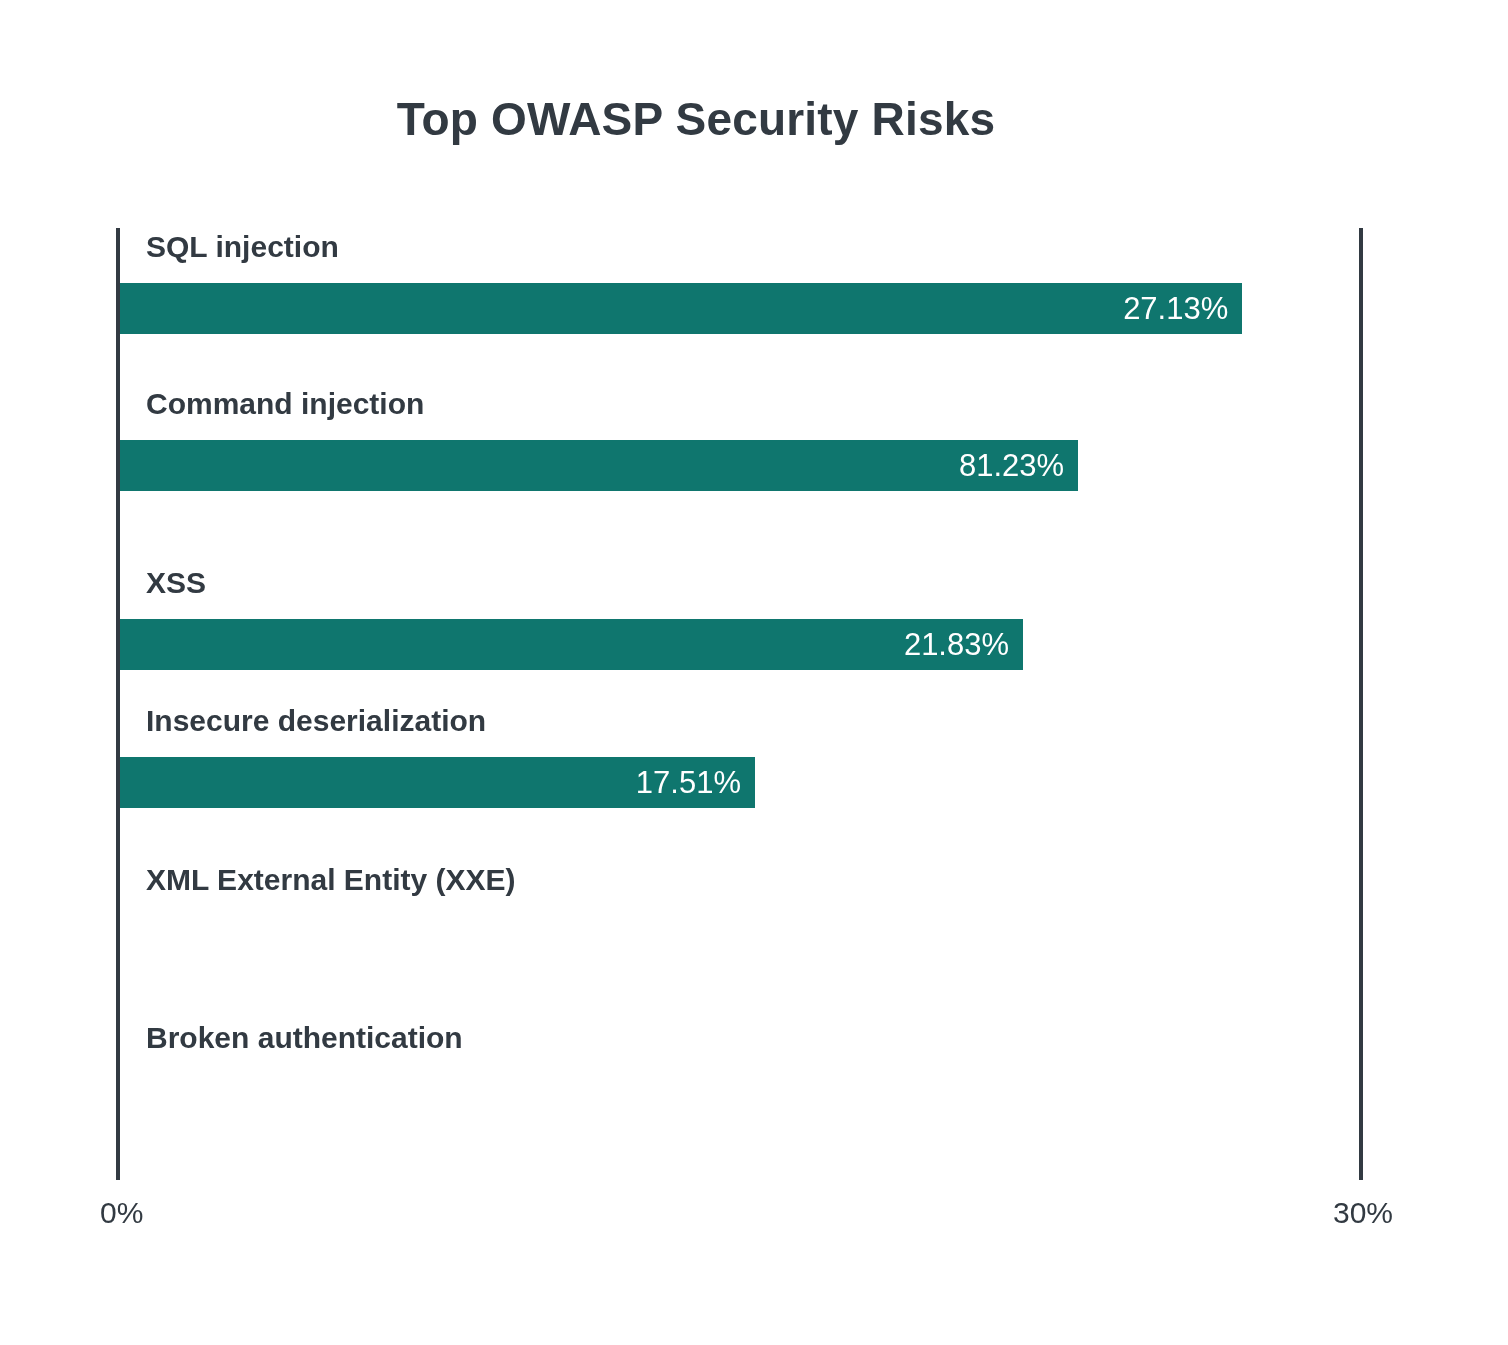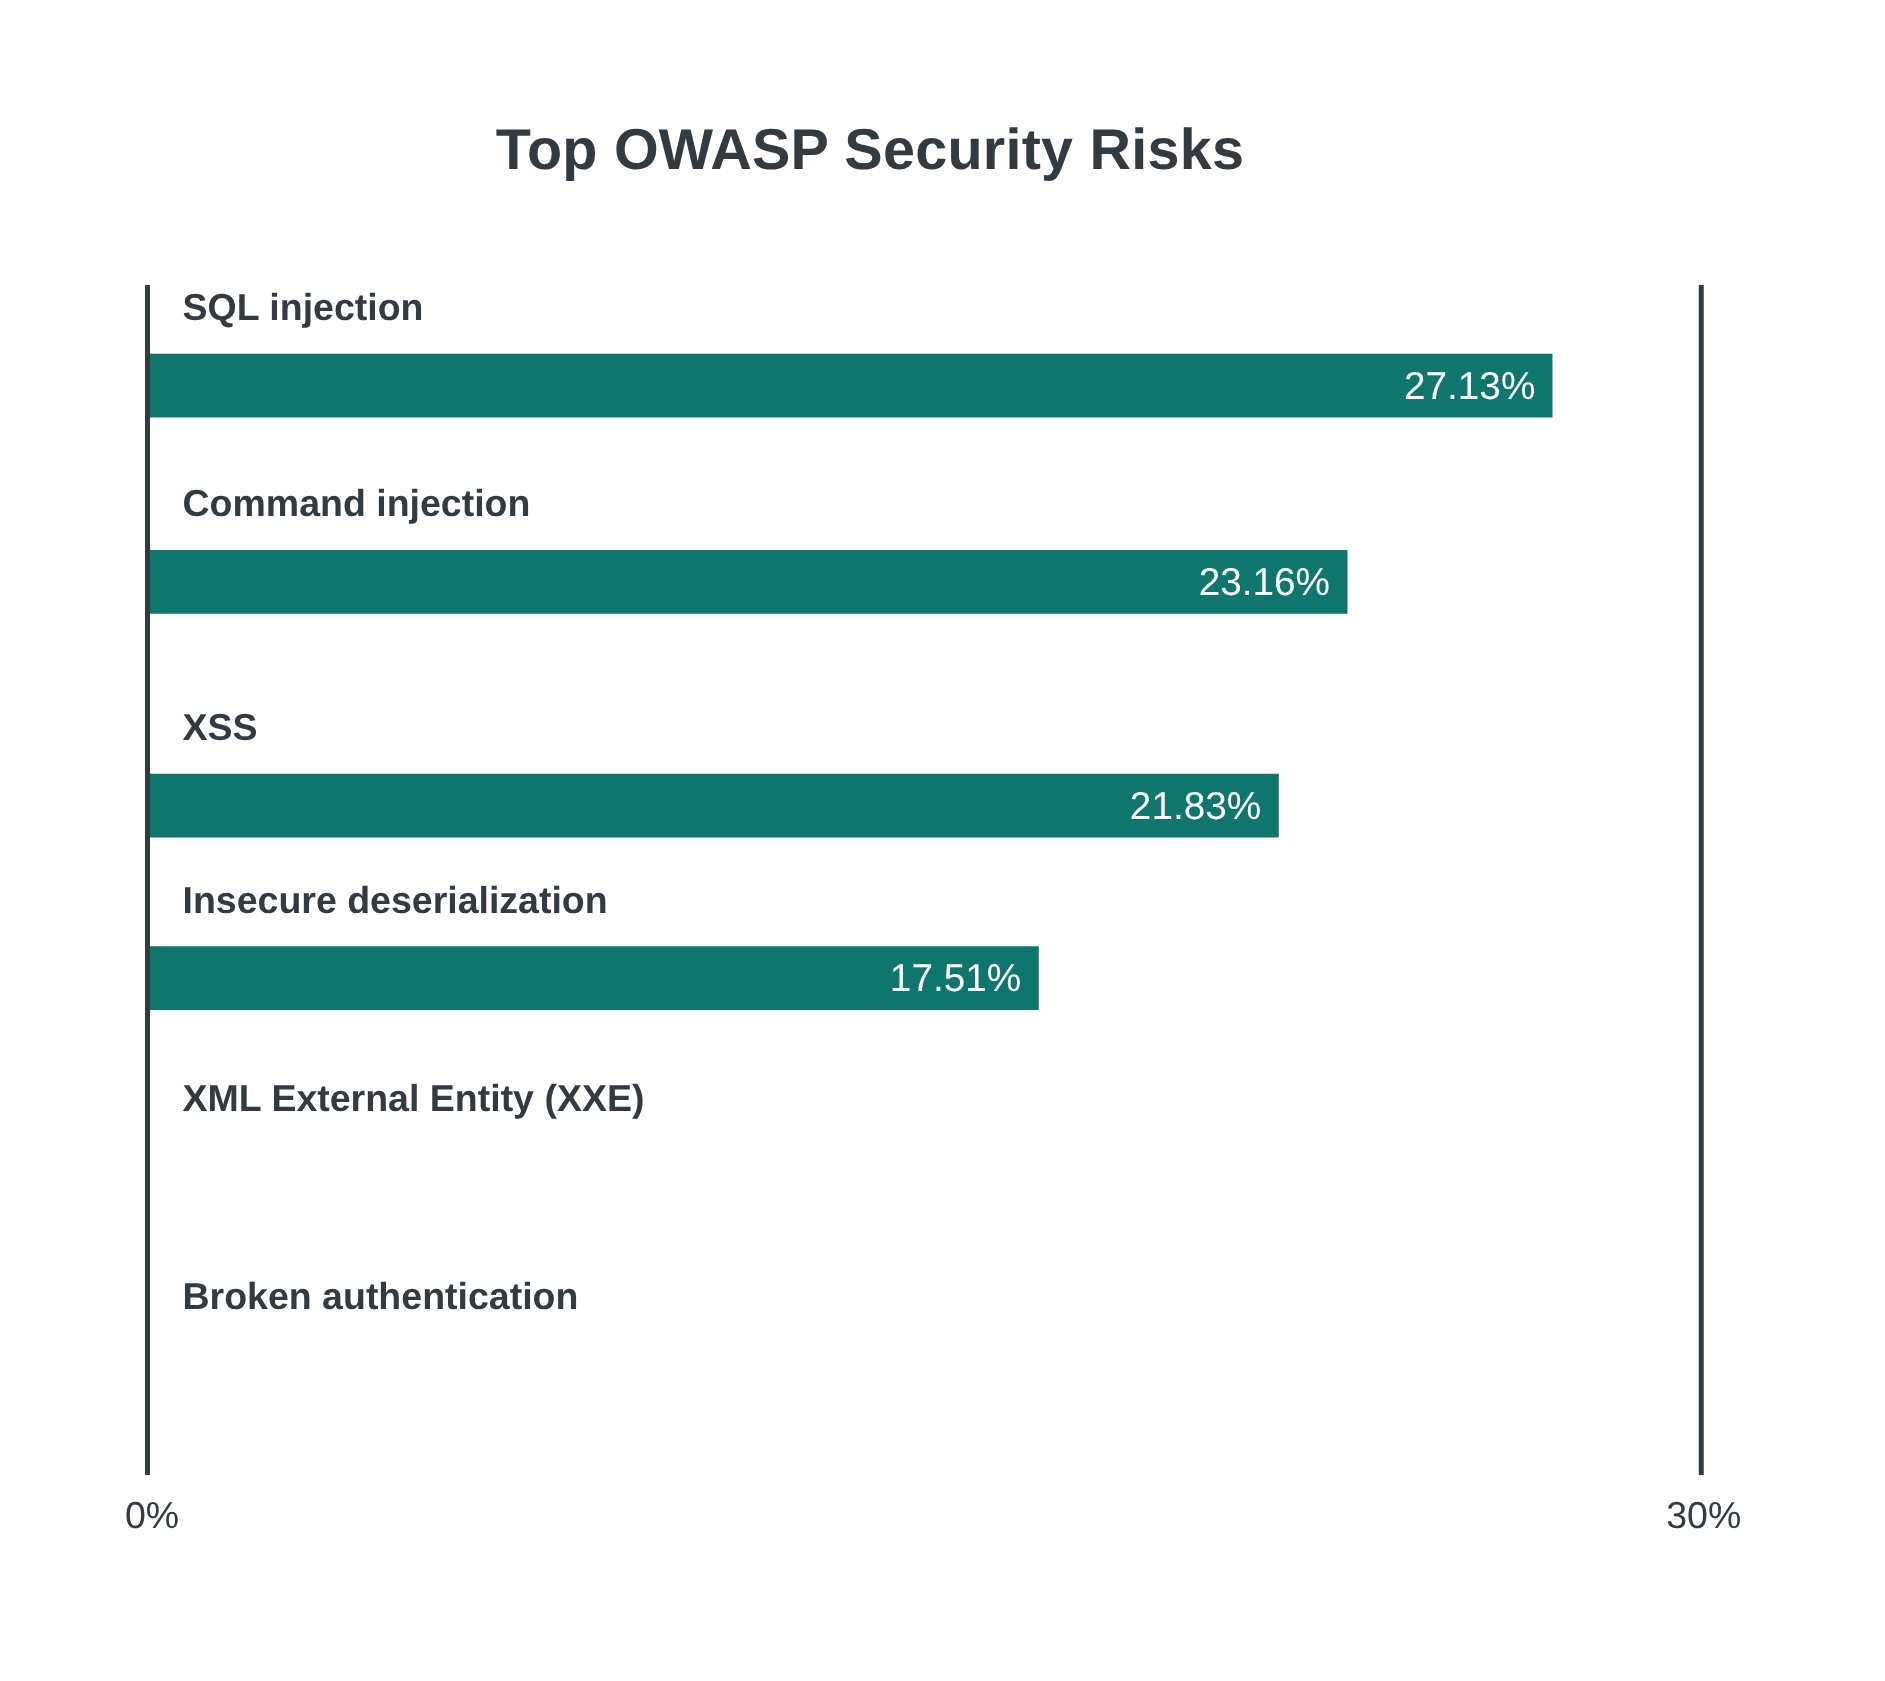--- a/index.html
+++ b/index.html
@@ -124,34 +124,34 @@
     <div class="bar-group" style="top:0px;">
       <div class="bar-label">SQL injection</div>
       <div class="bar" style="width: 1122.28px;">
         <span class="bar-value">27.13%</span>
       </div>
     </div>
 
     <div class="bar-group" style="top:157px;">
       <div class="bar-label">Command injection</div>
       <div class="bar" style="width: 958.052px;">
-        <span class="bar-value">23.16%</span>
+        <span class="bar-value">81.23%</span>
       </div>
     </div>
 
     <div class="bar-group" style="top:336px;">
       <div class="bar-label">XSS</div>
       <div class="bar" style="width: 903.034px;">
         <span class="bar-value">21.83%</span>
       </div>
     </div>
 
     <div class="bar-group" style="top:474px;">
       <div class="bar-label">Insecure deserialization</div>
-      <div class="bar" style="width: 711px;">
+      <div class="bar" style="width: 635px;">
         <span class="bar-value">17.51%</span>
       </div>
     </div>
 
     <div class="bar-group" style="top:633px;">
       <div class="bar-label">XML External Entity (XXE)</div>
     </div>
 
     <div class="bar-group" style="top:791px;">
       <div class="bar-label">Broken authentication</div>

